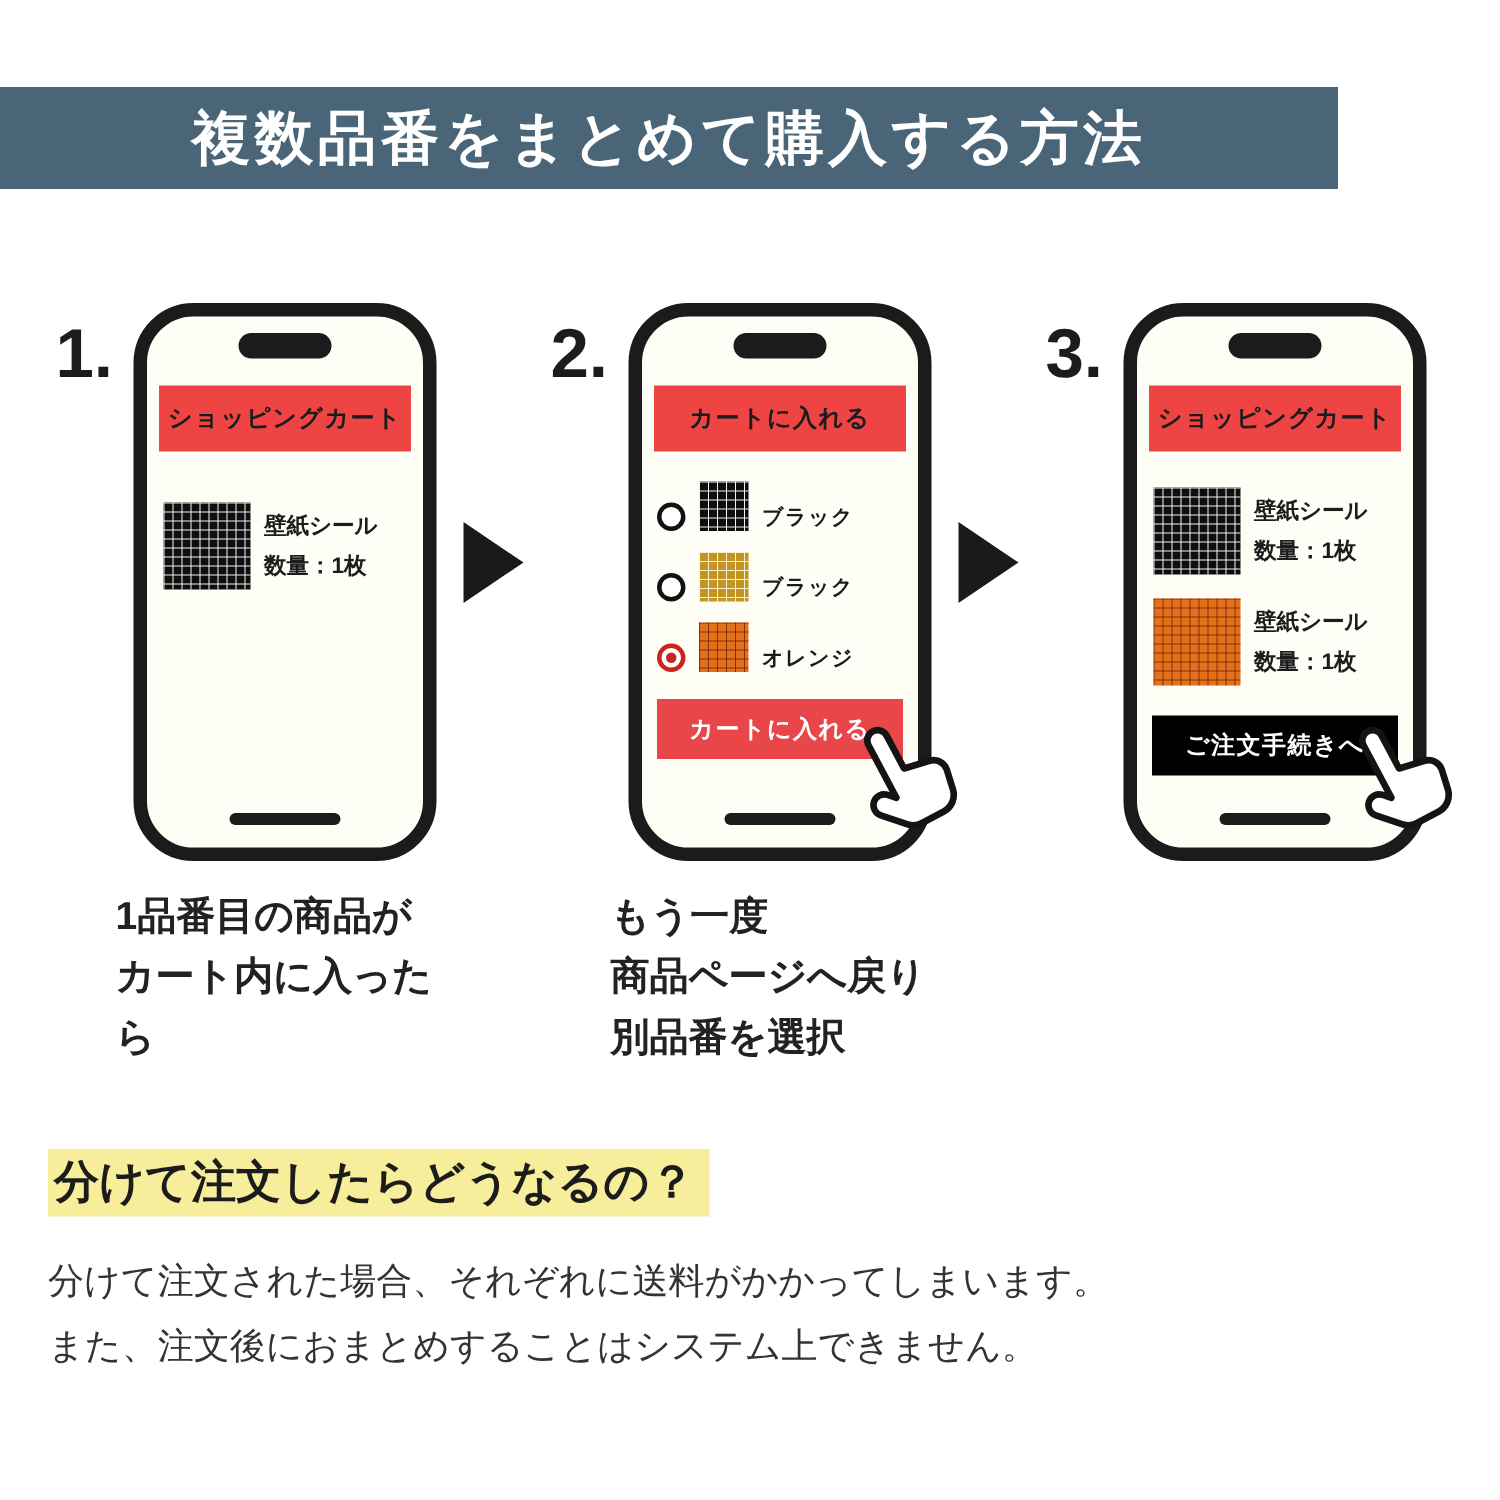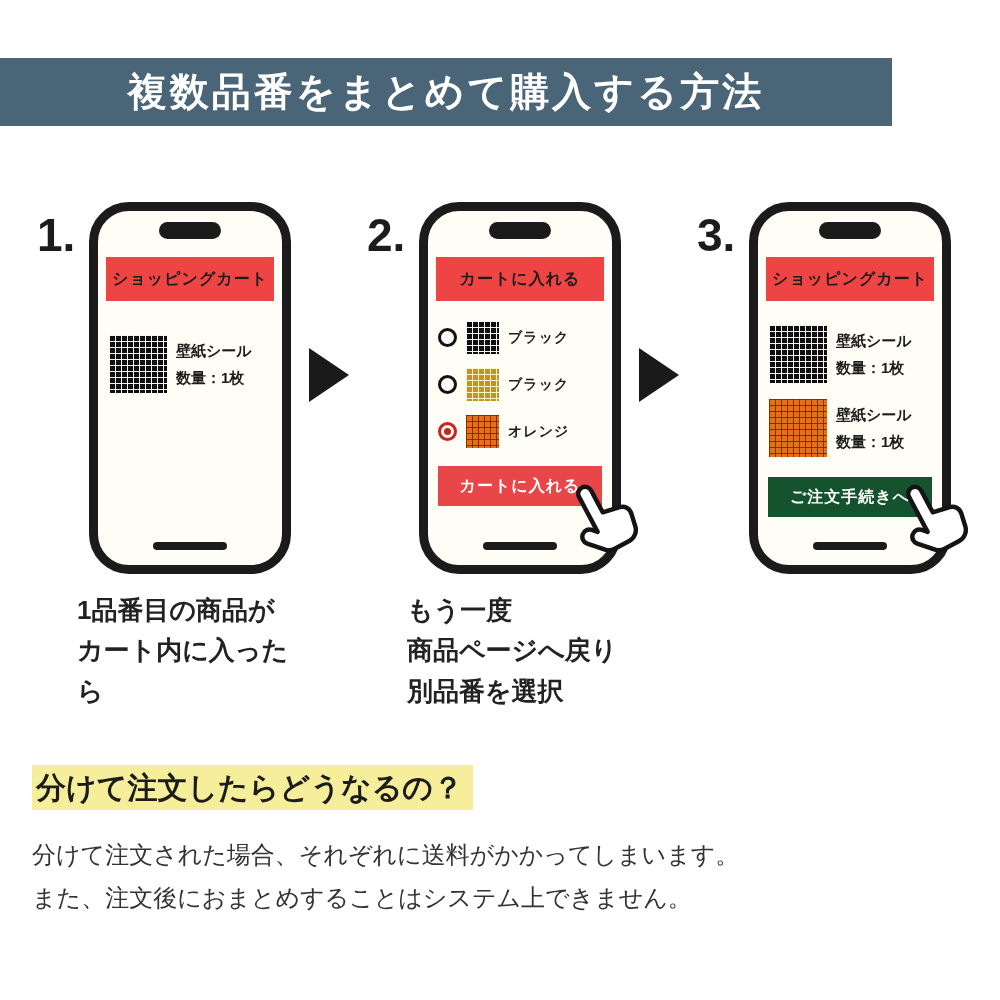--- a/index.html
+++ b/index.html
@@ -48,34 +48,34 @@
 
   
   .cart-item { display:flex; align-items:center; gap:9px; padding:0 11px; margin-top:34px; }
   .cart-item .swatch { width:58px; height:58px; }
   .cart-item-text { font-size:15px; font-weight:700; line-height:1.8; white-space:nowrap; }
   .step3 .cart-item { margin-top:24px; }
   .step3 .cart-item + .cart-item { margin-top:16px; }
 
   
   .options { margin-top:20px; padding:0 10px; }
-  .option { display:flex; align-items:center; gap:9px; margin-top:14px; }
+  .option { display:flex; align-items:flex-end; gap:9px; margin-top:14px; }
   .radio { flex:none; width:19px; height:19px; border:3px solid #111; border-radius:50%;
     background:#fff; position:relative; }
   .radio.selected { border-color:#cb241d; }
   .radio.selected::after { content:""; position:absolute; inset:3px;
     background:#cb241d; border-radius:50%; }
   .option .swatch { width:33px; height:33px; }
   .option-label { font-size:14px; font-weight:700; letter-spacing:1px; }
 
   
   .phone-btn { margin:18px 10px 0; height:40px; display:flex; align-items:center;
     justify-content:center; color:#fff; font-size:16px; font-weight:700; letter-spacing:1px; }
   .btn-red { background:#e84649; }
-  .btn-orange { background:#14532d; }
+  .btn-orange { background:#000000; }
   .step3 .phone-btn { margin-top:20px; }
 
   
   .hand { position:absolute; width:82px; height:82px; right:-30px; bottom:4px; z-index:3; }
   .hand svg { width:100%; height:100%; transform:rotate(-28deg); }
 
   
   .caption { margin:16px 0 0 40px; font-size:26px; font-weight:600; line-height:1.55;
     color:#222; white-space:pre-line; }
 

